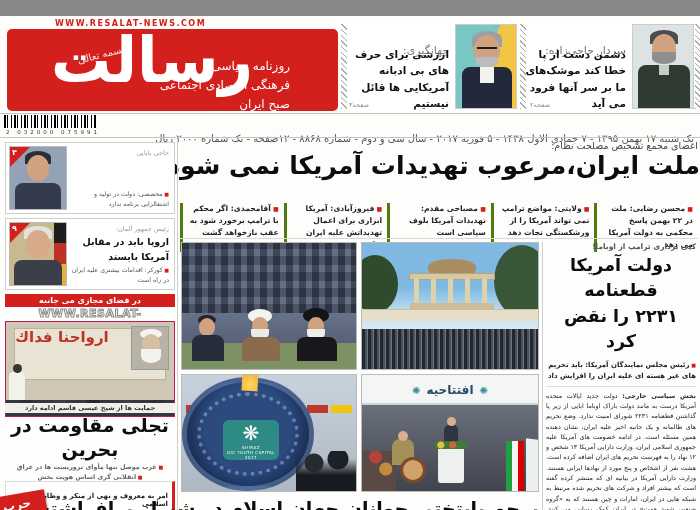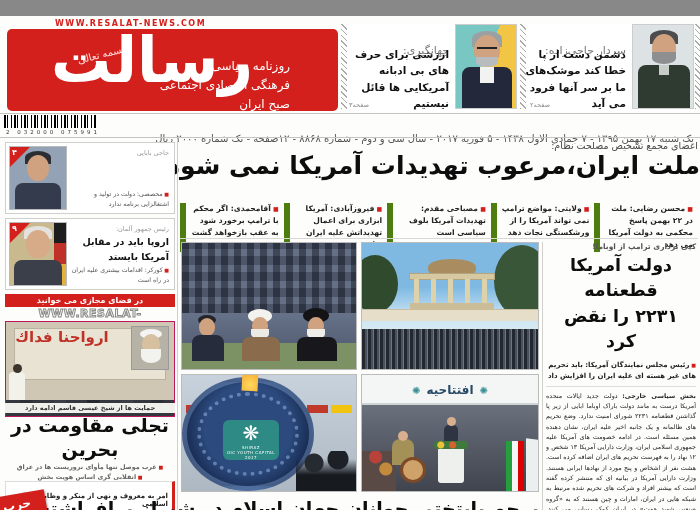--- a/index.html
+++ b/index.html
@@ -36,21 +36,21 @@
   .rule{position:absolute;left:0;width:700px;height:1px;background:#c4c4c0;}
   .barcode{position:absolute;left:4px;top:99px;width:92px;height:13px;
     background:repeating-linear-gradient(90deg,#000 0 2px,#fff 2px 3px,#000 3px 4px,#fff 4px 7px,#000 7px 8px,#fff 8px 10px);}
   .barcode-num{position:absolute;left:6px;top:113px;font-size:5.5px;color:#333;letter-spacing:3px;}
   .dateline{position:absolute;right:6px;top:117px;width:590px;font-size:10px;color:#555;text-align:right;}
 
   
   .lead-kicker{position:absolute;left:180px;top:124px;width:518px;text-align:right;font-size:9.5px;color:#444;}
   .lead-hl{position:absolute;left:178px;top:135px;width:522px;text-align:center;font-size:25px;font-weight:900;color:#0d0d0d;white-space:nowrap;letter-spacing:-.5px;}
   .lead-bullets{position:absolute;left:180px;top:187px;width:518px;display:flex;flex-direction:row;direction:rtl;}
-  .lead-bullets .lb{flex:1;padding:0 5px;font-size:7.6px;font-weight:bold;color:#222;text-align:right;line-height:1.6;border-left:6px solid #4d7c0f;}
+  .lead-bullets .lb{flex:1;padding:0 5px;font-size:7.6px;font-weight:bold;color:#222;text-align:right;line-height:1.6;border-left:3px solid #4d7c0f;}
   .lb .txt::before{content:"■ ";color:#d3201d;font-size:6px;}
   .lb .pref{display:block;text-align:left;color:#888;font-weight:normal;font-size:6.5px;margin-top:2px;}
 
   .vrule{position:absolute;width:1px;background:#cfcfcb;}
   .hrule-mid{position:absolute;left:180px;top:222px;width:518px;height:1px;background:#d8d8d4;}
 
   
   .sbox{position:absolute;left:5px;width:170px;border:1px solid #cfcfcb;background:#fff;}
   .sbox .sphoto{position:absolute;left:3px;top:3px;width:58px;height:64px;overflow:hidden;border:1px solid #bbb;}
   .badge{position:absolute;left:0;top:0;width:0;height:0;border-top:20px solid #d3201d;border-right:20px solid transparent;z-index:2;}
@@ -253,21 +253,21 @@
         <div class="hair" style="left:14px;top:3px;width:28px;height:13px;background:#e4e2de;"></div>
         <div class="head" style="left:16px;top:7px;width:24px;height:28px;background:#d8ab88;"></div>
         <div class="torso" style="left:4px;top:37px;width:48px;height:27px;background:#3a3f4a;"></div>
       </div>
     </div>
     <div class="skick rtl">رئیس جمهور آلمان:</div>
     <div class="shl rtl" style="font-size:9.5px;">اروپا باید در مقابل آمریکا بایستد</div>
     <div class="sbul rtl">کورکر: اقدامات بیشتری علیه ایران در راه است</div>
   </div>
 
-  <div class="promo-banner rtl">در فضای مجازی می خوانید</div>
+  <div class="promo-banner rtl">در فضای مجازی می جانبه</div>
   <div class="promo-url">WWW.RESALAT-NEWS.COM</div>
 
   <div class="ph-bahrain">
     <div class="bah-banner"></div>
     <div class="bah-text rtl">ارواحنا فداك</div>
     <div class="bah-face">
       <div class="hair" style="left:8px;top:2px;width:22px;height:10px;background:#f4f4f2;border-radius:50%;"></div>
       <div class="head" style="left:10px;top:7px;width:18px;height:20px;background:#d6c0a0;"></div>
       <div class="beard" style="left:9px;top:22px;width:20px;height:14px;background:#f2f2ee;"></div>
     </div>

